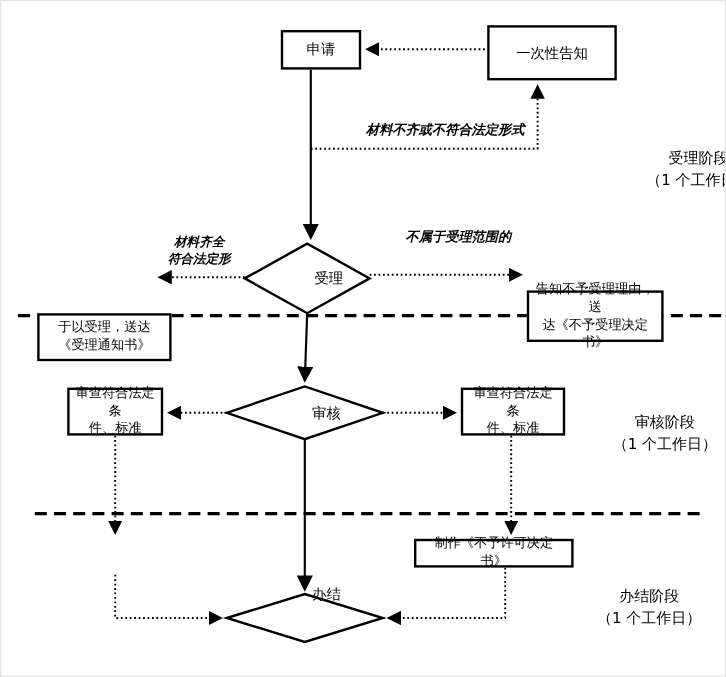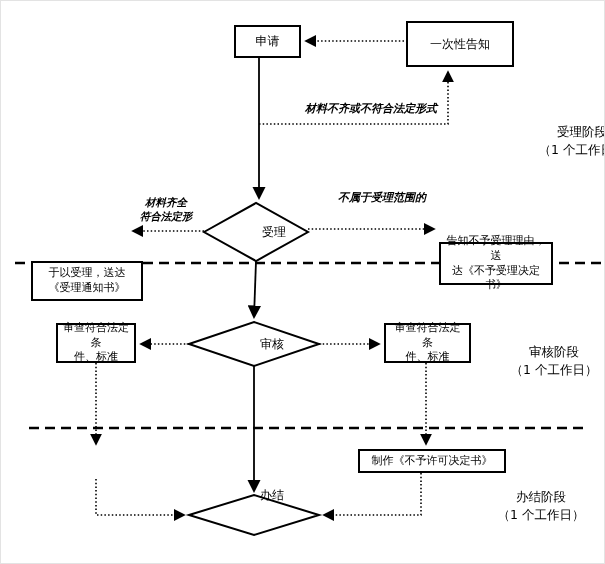--- a/index.html
+++ b/index.html
@@ -106,21 +106,21 @@
   <div class="box" style="left:438px;top:205px;width:114px;height:43px;margin-top:36px;">告知不予受理理由，送
 达《不予受理决定书》</div>
 
   <div class="box" style="left:55px;top:322px;width:80px;height:40px;">审查符合法定条
 件、标准</div>
 
   <div class="box" style="left:383px;top:322px;width:87px;height:40px;">审查符合法定条
 件、标准</div>
 
 
-  <div class="box" style="left:357px;top:448px;width:148px;height:24px;">制作《不予许可决定书》</div>
+  <div class="box" style="left:344px;top:448px;width:133px;height:24px;">制作《不予许可决定书》</div>
 
   <div class="diamond-label" style="left:225px;top:223px;width:60px;">受理</div>
 
   <div class="diamond-label" style="left:223px;top:335px;width:60px;">审核</div>
 
   <div class="diamond-label" style="left:223px;top:486px;width:60px;">办结</div>
 
   <div class="edge-label" style="left:280px;top:101px;width:180px;">材料不齐或不符合法定形式</div>
 
   <div class="edge-label" style="left:130px;top:195px;width:70px;font-size:10.5px;">材料齐全

